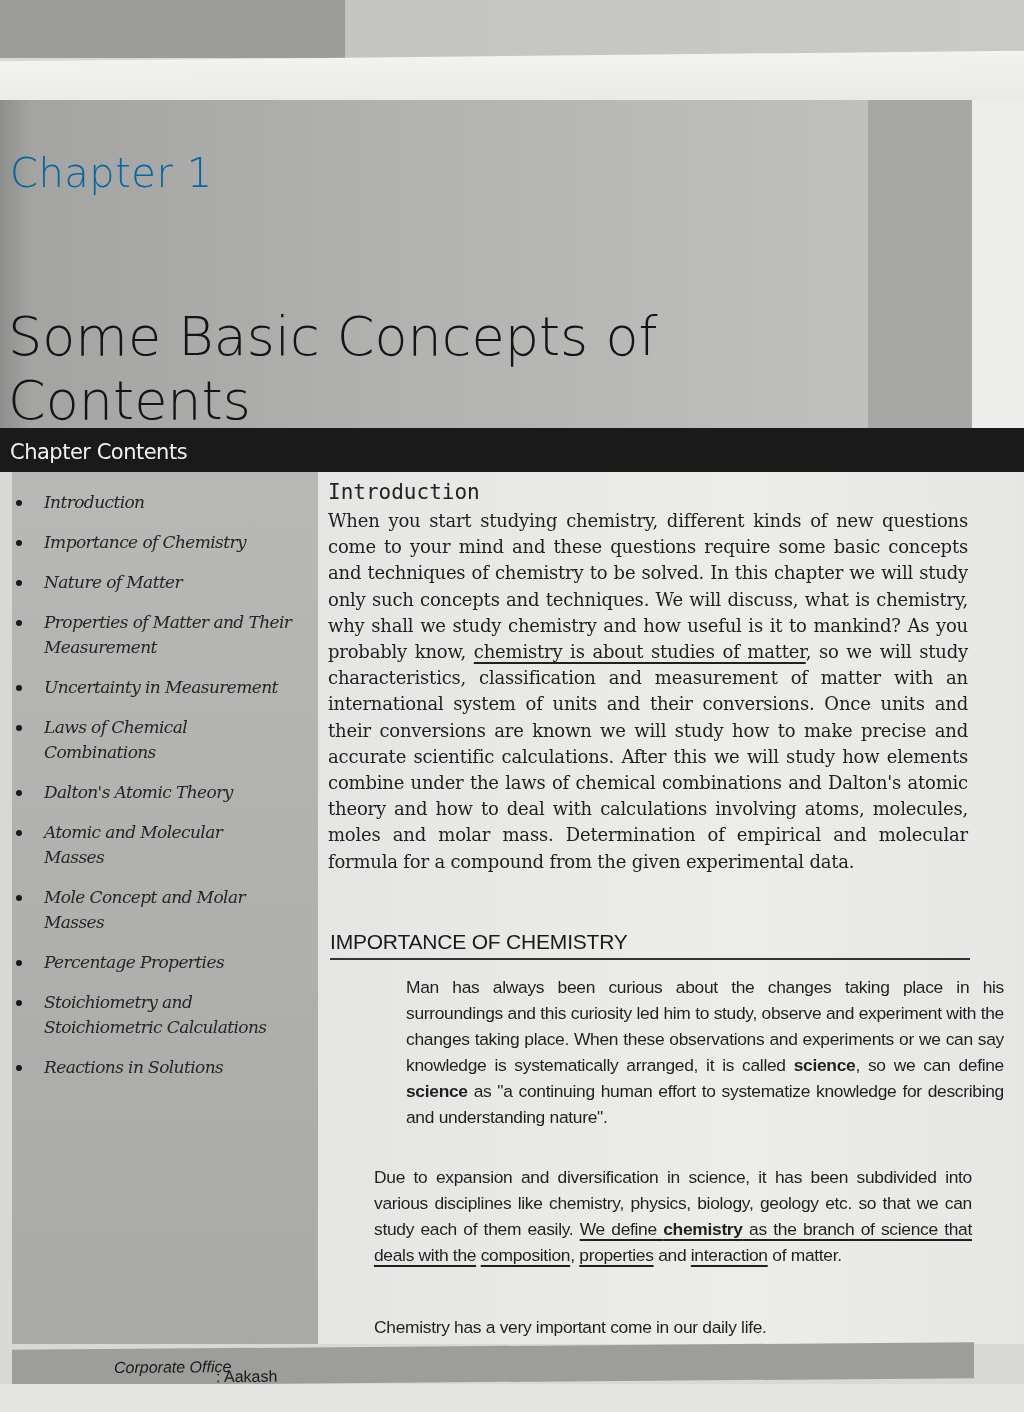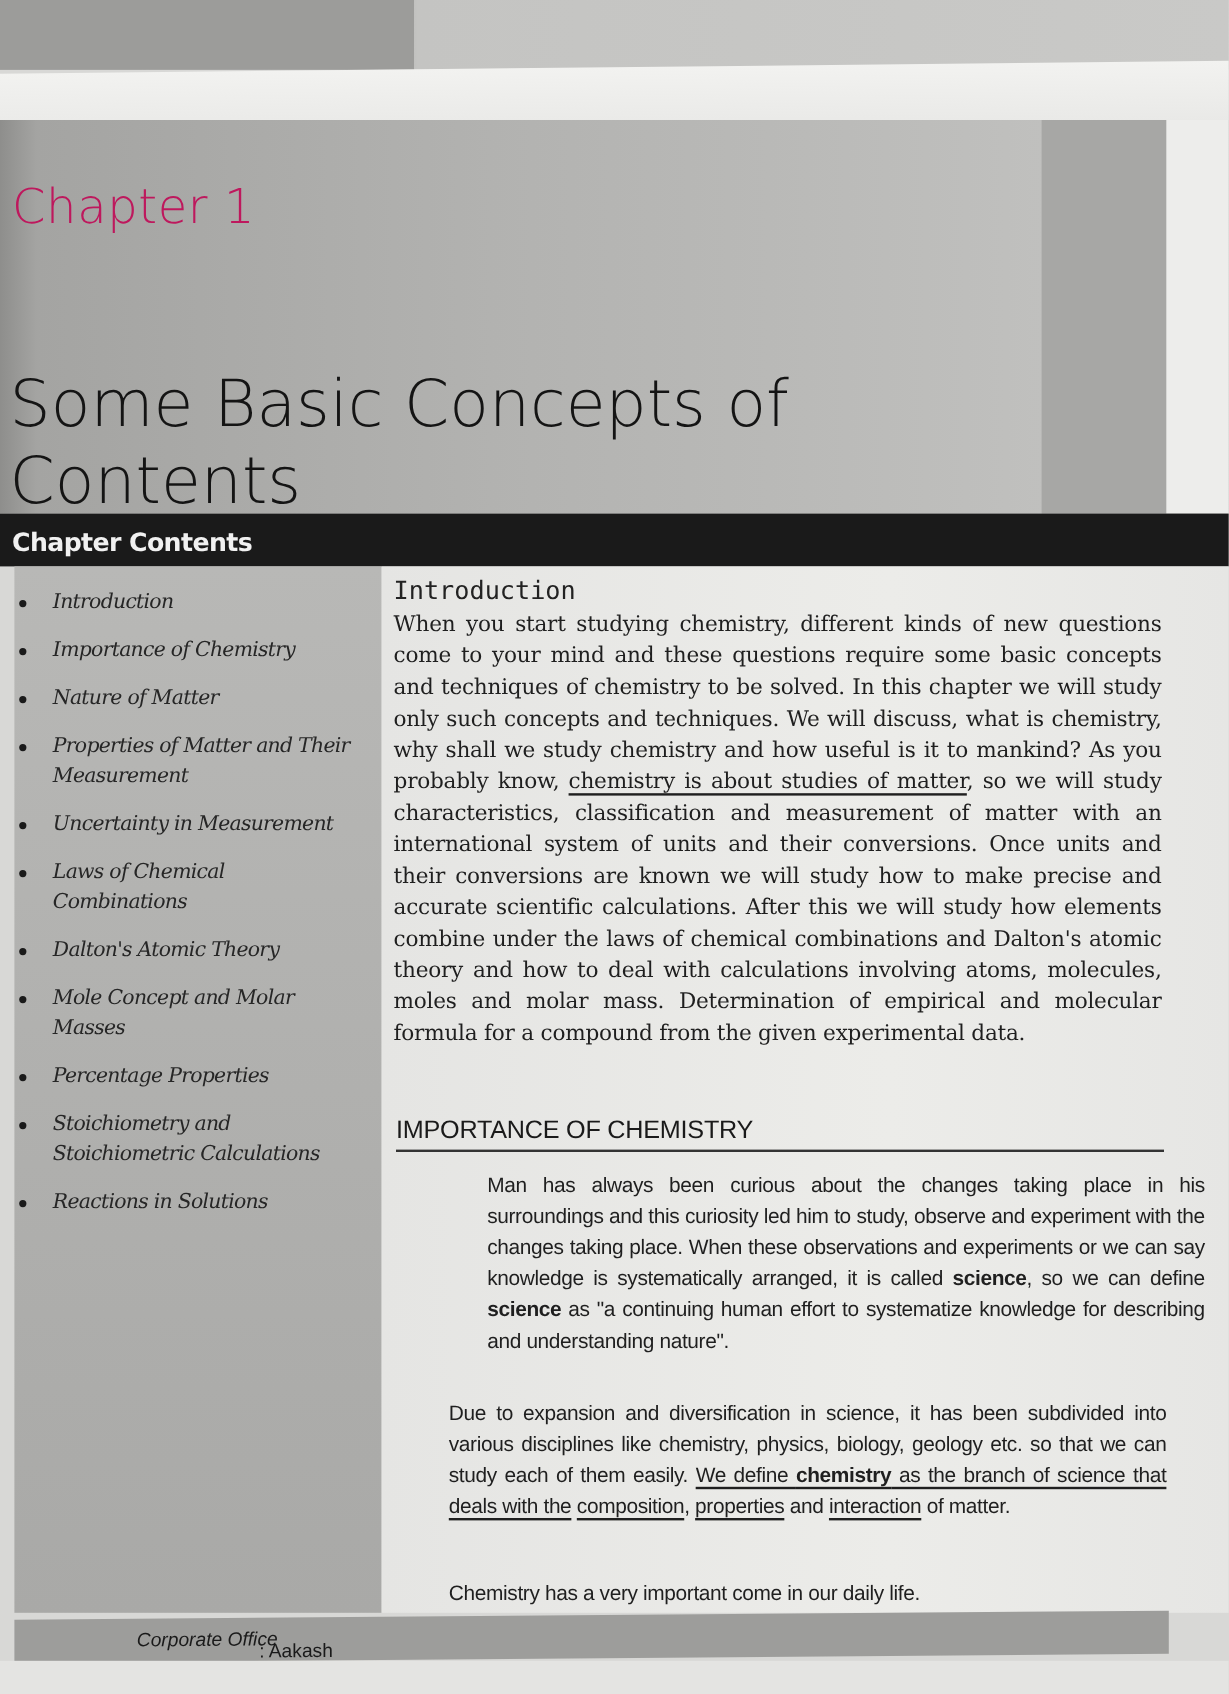--- a/index.html
+++ b/index.html
@@ -28,34 +28,34 @@
       position: absolute; left: 868px; top: 100px; width: 104px; height: 328px;
       background: #a7a7a5;
     }
     .right-white {
       position: absolute; left: 972px; top: 100px; width: 52px; height: 328px;
       background: #ededeb;
     }
     .chapter-label {
       position: absolute; left: 10px; top: 150px;
       font-family: "DejaVu Sans", sans-serif; font-weight: 300;
-      font-size: 40px; color: #be185d; letter-spacing: 0.5px;
+      font-size: 40px; color: #0369a1; letter-spacing: 0.5px;
     }
     .title {
       position: absolute; left: 8px; top: 305px; width: 700px;
       font-family: "DejaVu Sans", sans-serif; font-weight: 300;
       font-size: 54px; line-height: 64px; color: #141414;
     }
     .contents-bar {
       position: absolute; left: 0; top: 428px; width: 1024px; height: 44px;
       background: #1a1a1a;
     }
     .contents-bar span {
       position: absolute; left: 10px; top: 12px;
-      font-family: "DejaVu Sans", sans-serif; font-weight: bold;
+      font-family: "DejaVu Sans", sans-serif; font-weight: normal;
       font-size: 21px; color: #f1f1f1; letter-spacing: -0.5px;
     }
     .sidebar {
       position: absolute; left: 12px; top: 472px; width: 306px; height: 872px;
       background: linear-gradient(180deg,#b8b8b6 0%,#b0b0ae 50%,#a9a9a7 100%);
     }
     .sidebar ul { list-style: none; margin: 0; padding: 18px 0 0 0; }
     .sidebar li {
       position: relative; padding-left: 32px; margin-bottom: 15px;
       font-family: "DejaVu Serif", serif; font-style: italic;
@@ -127,20 +127,21 @@
 
 <div class="sidebar">
   <ul>
     <li>Introduction</li>
     <li>Importance of Chemistry</li>
     <li>Nature of Matter</li>
     <li>Properties of Matter and Their Measurement</li>
     <li>Uncertainty in Measurement</li>
     <li style="width:180px">Laws of Chemical Combinations</li>
     <li>Dalton's Atomic Theory</li>
+    <li style="width:200px">Atomic and Molecular Masses</li>
     <li style="width:230px">Mole Concept and Molar Masses</li>
     <li>Percentage Properties</li>
     <li style="width:250px">Stoichiometry and Stoichiometric Calculations</li>
     <li>Reactions in Solutions</li>
   </ul>
 </div>
 
 <div class="main">
   <div class="intro-heading">Introduction</div>
   <div class="intro-body"><span>When you start studying chemistry, different kinds of new questions come to your mind and these questions require some basic concepts and techniques of chemistry to be solved. In this chapter we will study only such concepts and techniques. We will discuss, what is chemistry, why shall we study chemistry and how useful is it to mankind? As you probably know, </span><span class="u">chemistry is about studies of matter</span><span>, so we will study characteristics, classification and measurement of matter with an international system of units and their conversions. Once units and their conversions are known we will study how to make precise and accurate scientific calculations. After this we will study how elements combine under the laws of chemical combinations and Dalton's atomic theory and how to deal with calculations involving atoms, molecules, moles and molar mass. Determination of empirical and molecular formula for a compound from the given experimental data.</span></div>

